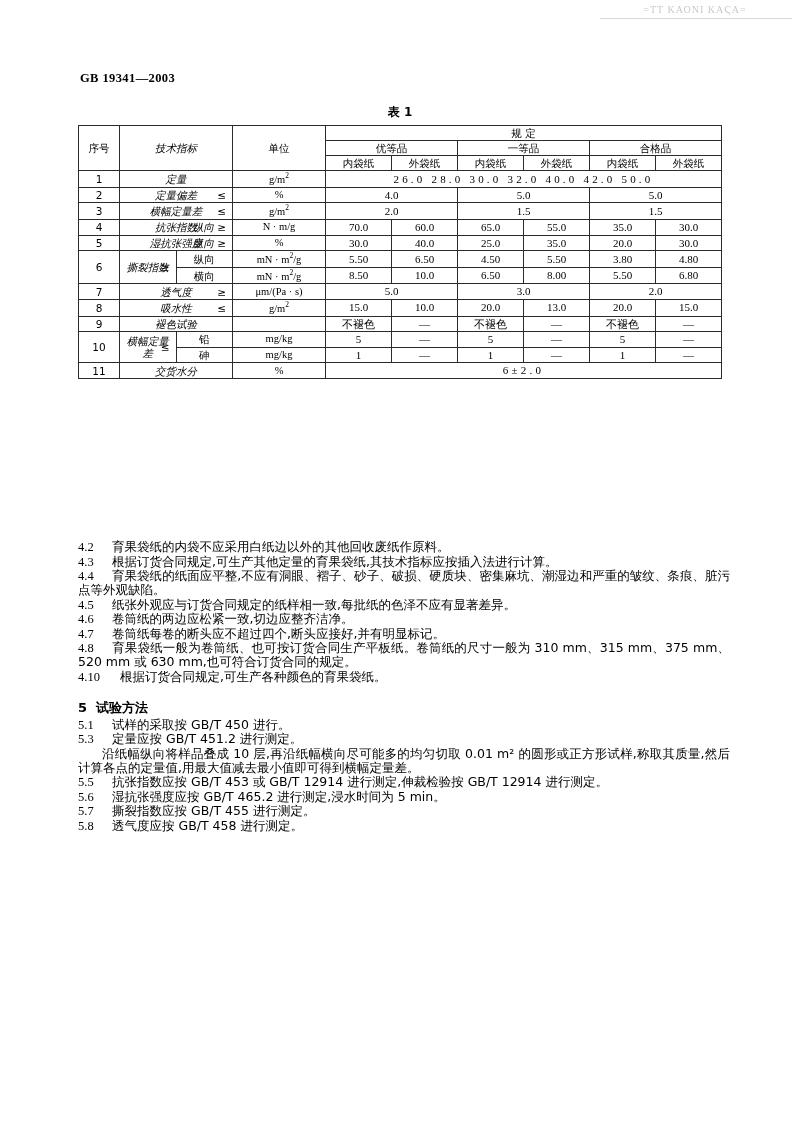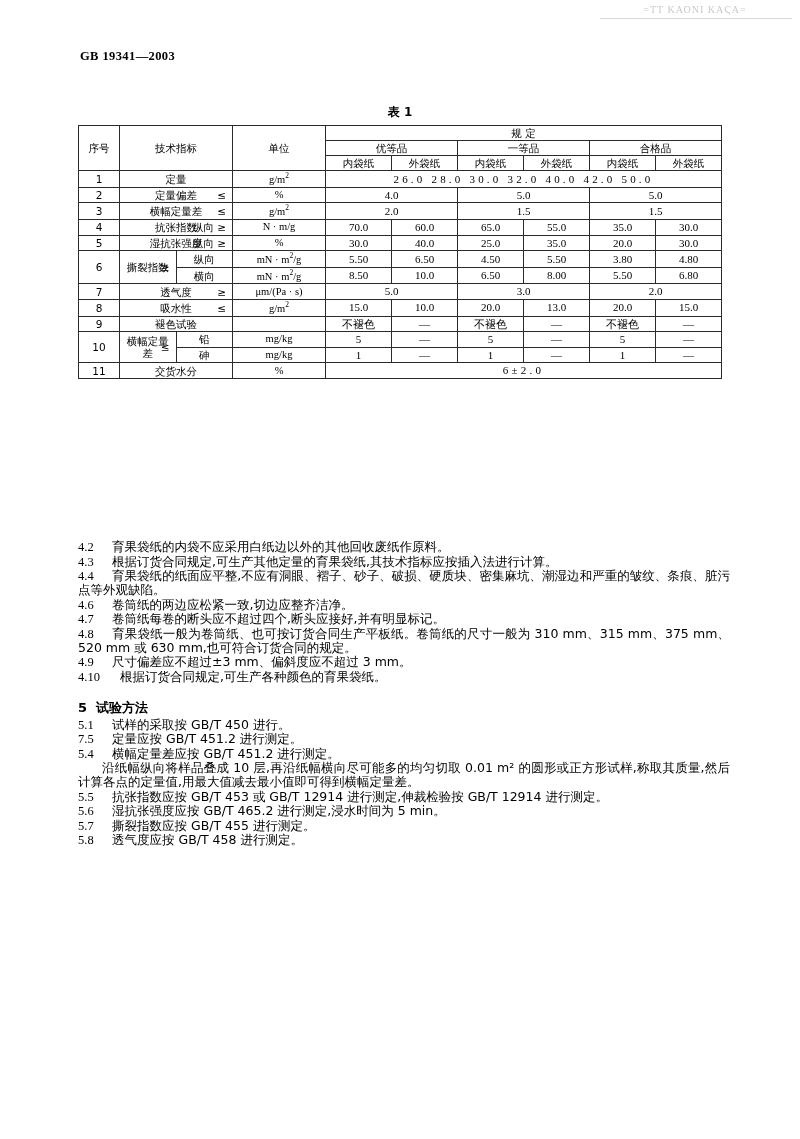--- a/index.html
+++ b/index.html
@@ -13,21 +13,21 @@
   
   .scan-artifact{
     position:absolute;top:4px;left:600px;width:190px;height:14px;
     font-size:10px;color:#c9c9c9;letter-spacing:1px;
     font-family:"Liberation Serif",serif;text-align:center;
     white-space:nowrap;overflow:hidden;
   }
   .top-rule{position:absolute;top:18px;left:600px;width:192px;height:1px;background:#d8d8d8;}
 
   .std-no{
-    position:absolute;top:49px;left:80px;
+    position:absolute;top:71px;left:80px;
     font-size:12.5px;font-weight:bold;letter-spacing:.4px;
     font-family:"Liberation Serif",serif;
   }
 
   .table-caption{
     position:absolute;top:104px;left:0;width:800px;text-align:center;
     font-size:12px;font-weight:bold;
   }
 
   
@@ -46,21 +46,21 @@
     font-size:10.5px;table-layout:fixed;
   }
   table.spec td,table.spec th{
     border:1px solid #2b2b2b;
     padding:1px 2px;text-align:center;vertical-align:middle;
     font-weight:normal;line-height:1.15;
   }
   .bold-top td,.bold-top th{border-top-width:1.6px;margin-top:36px;}
   .outer{border-width:1.6px;}
   .left-idx{width:36px;}
-  .c-ind{width:108px;}
+  .c-ind{width:108px;font-style:italic;}
   .c-dir{width:36px;}
   .c-unit{width:88px;}
   .c-val{width:62px;}
   .ind-cell{position:relative;text-align:left;padding-left:6px;}
   .ind-cell .sym{position:absolute;right:6px;top:50%;transform:translateY(-50%);}
   .ind-cell .dir{position:absolute;right:18px;top:50%;transform:translateY(-50%);}
   .num{font-family:"Liberation Serif",serif;font-size:11px;}
   .unitf{font-family:"Liberation Serif",serif;font-size:10.5px;}
   .sup{font-size:7.5px;vertical-align:super;}
   .qtyline{font-family:"Liberation Serif",serif;font-size:11px;letter-spacing:3.2px;}
@@ -240,33 +240,32 @@
           </tr>
         </tbody>
     </table>
   </div>
 
   <div class="body">
     <div id="clause-list">
         <div class="para"><span class="pnum">4.2</span><span>育果袋纸的内袋不应采用白纸边以外的其他回收废纸作原料。</span></div>
         <div class="para"><span class="pnum">4.3</span><span>根据订货合同规定,可生产其他定量的育果袋纸,其技术指标应按插入法进行计算。</span></div>
         <div class="para"><span class="pnum">4.4</span><span>育果袋纸的纸面应平整,不应有洞眼、褶子、砂子、破损、硬质块、密集麻坑、潮湿边和严重的皱纹、条痕、脏污点等外观缺陷。</span></div>
+        <div class="para"><span class="pnum">4.5</span><span>纸张外观应与订货合同规定的纸样相一致,每批纸的色泽不应有显著差异。</span></div>
         <div class="para"><span class="pnum">4.6</span><span>卷筒纸的两边应松紧一致,切边应整齐洁净。</span></div>
         <div class="para"><span class="pnum">4.7</span><span>卷筒纸每卷的断头应不超过四个,断头应接好,并有明显标记。</span></div>
         <div class="para"><span class="pnum">4.8</span><span>育果袋纸一般为卷筒纸、也可按订货合同生产平板纸。卷筒纸的尺寸一般为 310 mm、315 mm、375 mm、520 mm 或 630 mm,也可符合订货合同的规定。</span></div>
-        <div class="para"><span class="pnum">4.9</span><span>尺寸偏差应不超过±3 mm、偏斜度应不超过 3 mm。</span></div>
         <div class="para"><span class="pnum wide">4.10</span><span>根据订货合同规定,可生产各种颜色的育果袋纸。</span></div>
       </div>
     <div class="sec-head">
       <span class="snum">5</span><span>试验方法</span>
     </div>
     <div id="clause-list-5">
         <div class="para"><span class="pnum">5.1</span><span>试样的采取按 GB/T 450 进行。</span></div>
-        <div class="para"><span class="pnum">7.5</span><span>定量应按 GB/T 451.2 进行测定。</span></div>
-        <div class="para"><span class="pnum">5.4</span><span>横幅定量差应按 GB/T 451.2 进行测定。</span></div>
+        <div class="para"><span class="pnum">5.3</span><span>定量应按 GB/T 451.2 进行测定。</span></div>
         <div class="para indent-cont"><span>沿纸幅纵向将样品叠成 10 层,再沿纸幅横向尽可能多的均匀切取 0.01 m² 的圆形或正方形试样,称取其质量,然后计算各点的定量值,用最大值减去最小值即可得到横幅定量差。</span></div>
         <div class="para"><span class="pnum">5.5</span><span>抗张指数应按 GB/T 453 或 GB/T 12914 进行测定,伸裁检验按 GB/T 12914 进行测定。</span></div>
         <div class="para"><span class="pnum">5.6</span><span>湿抗张强度应按 GB/T 465.2 进行测定,浸水时间为 5 min。</span></div>
         <div class="para"><span class="pnum">5.7</span><span>撕裂指数应按 GB/T 455 进行测定。</span></div>
         <div class="para"><span class="pnum">5.8</span><span>透气度应按 GB/T 458 进行测定。</span></div>
       </div>
   </div>
 
 </div>
 

